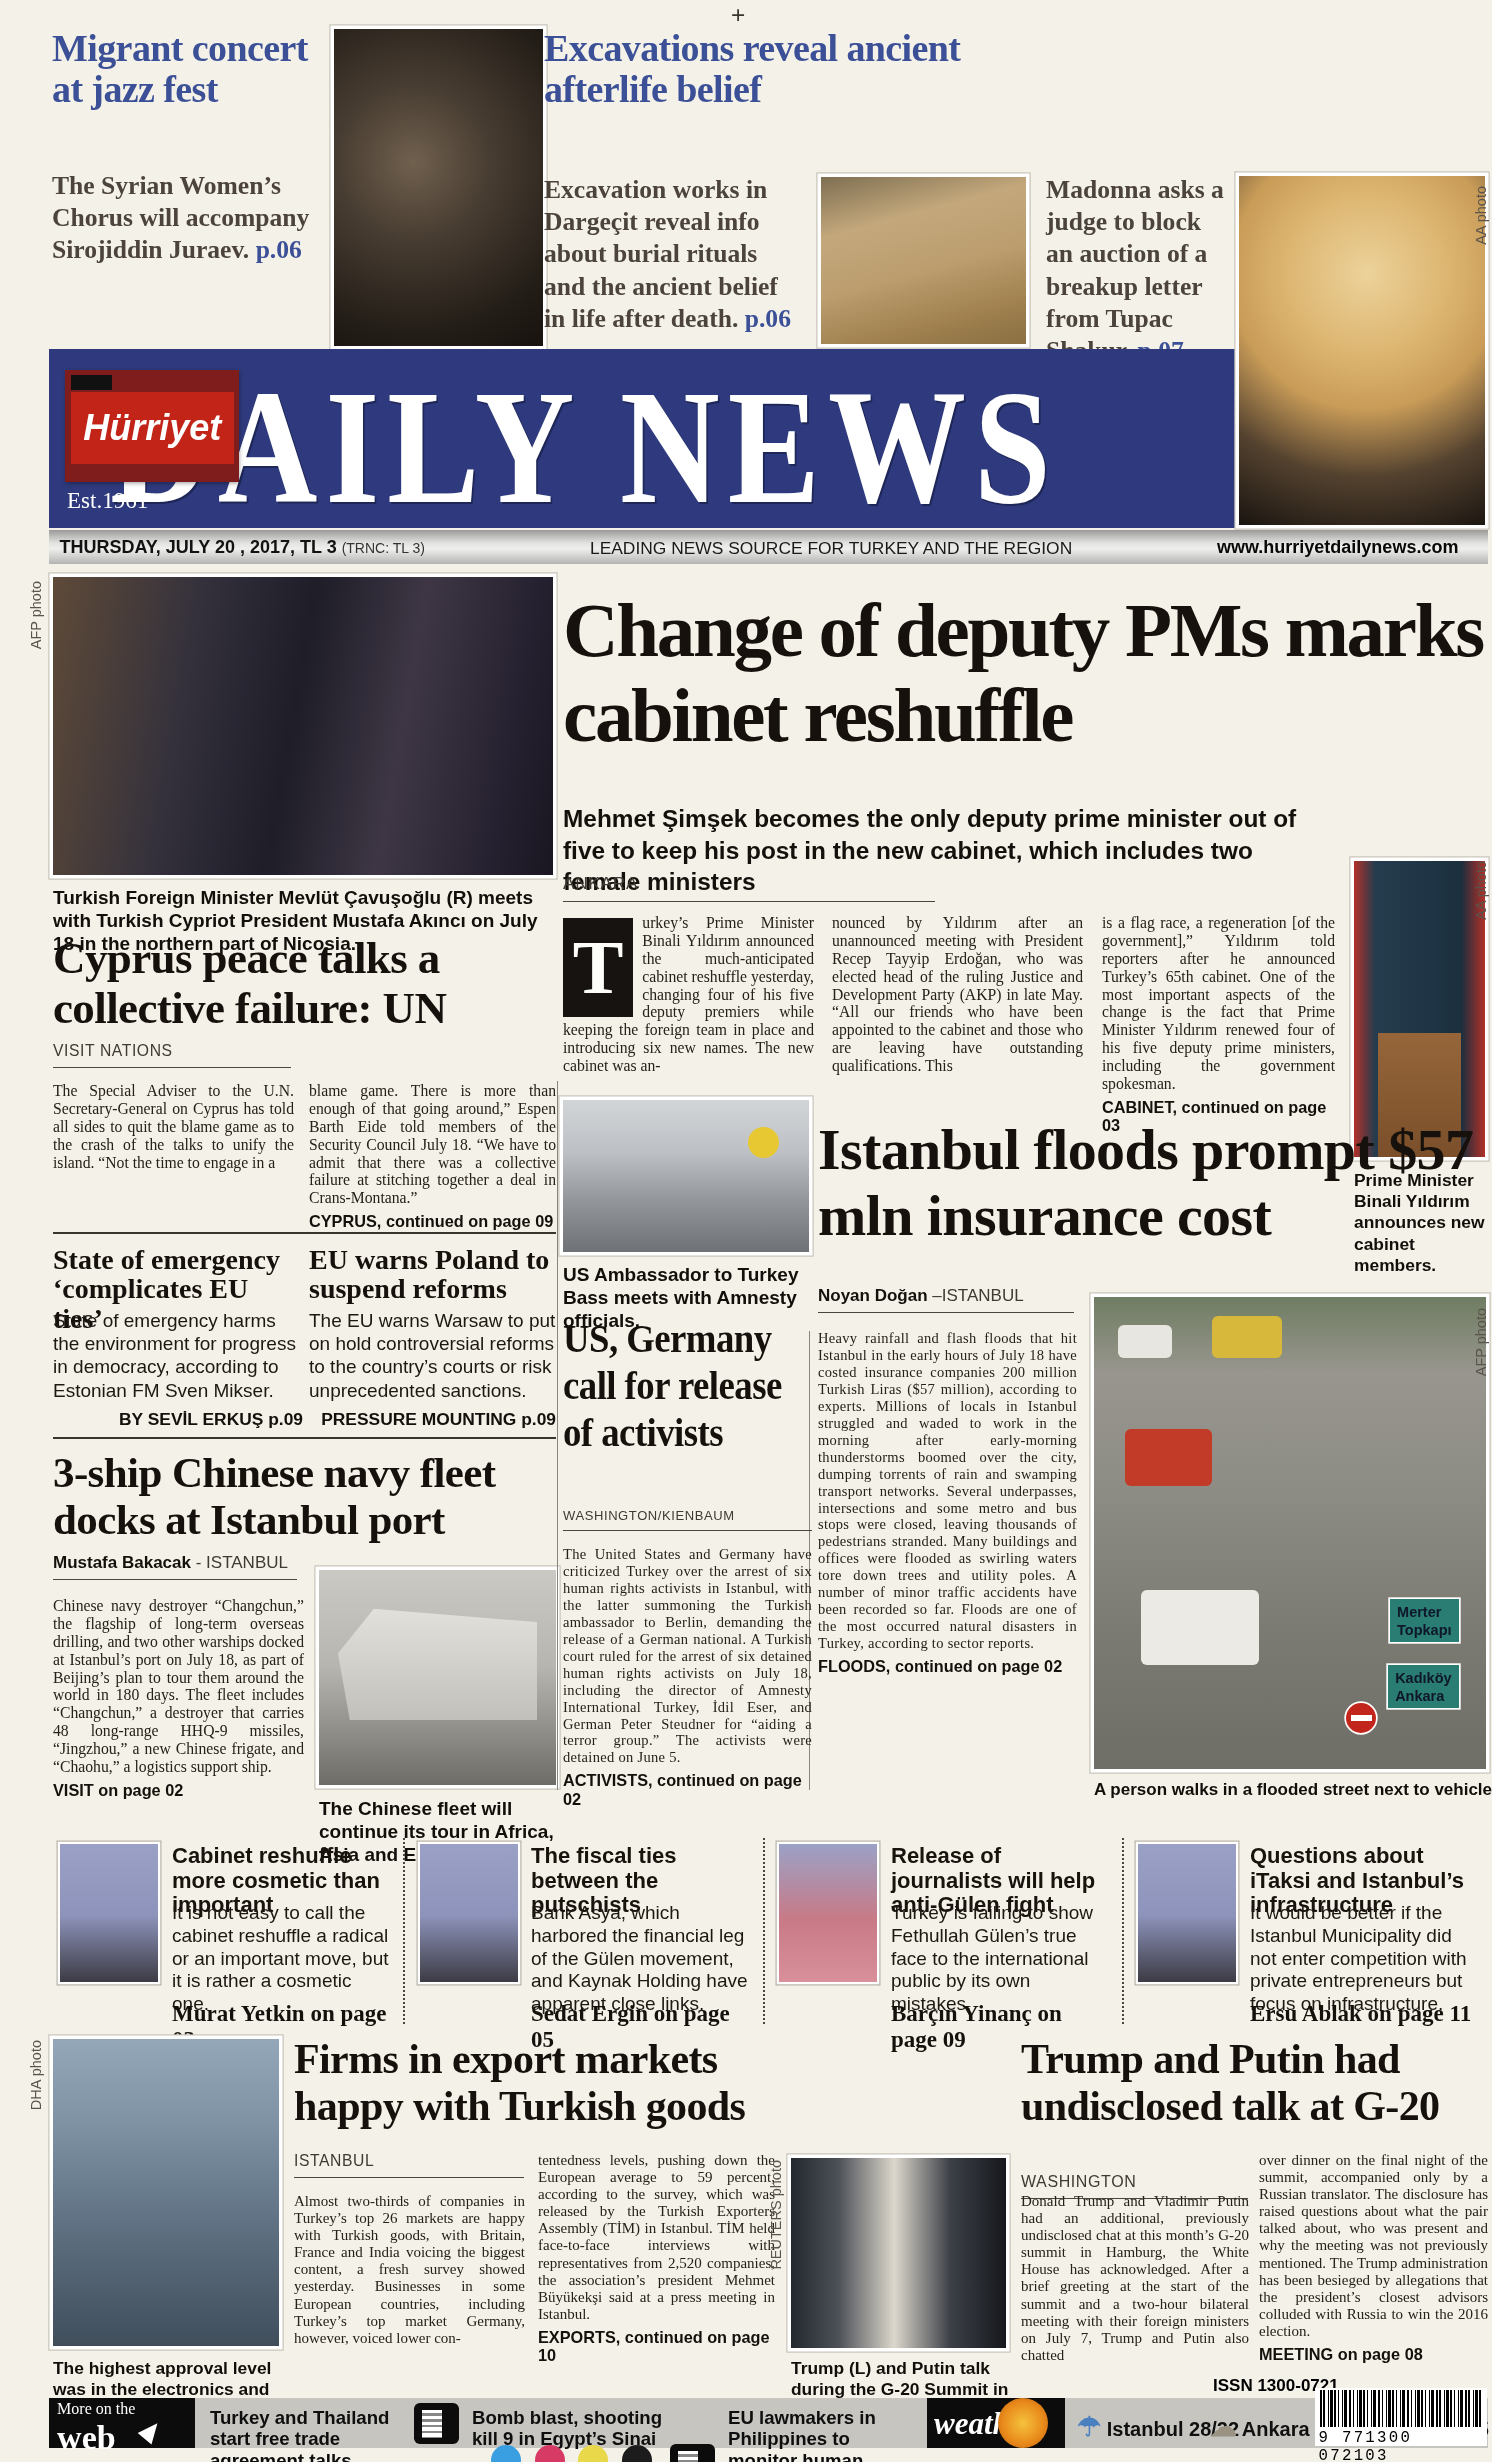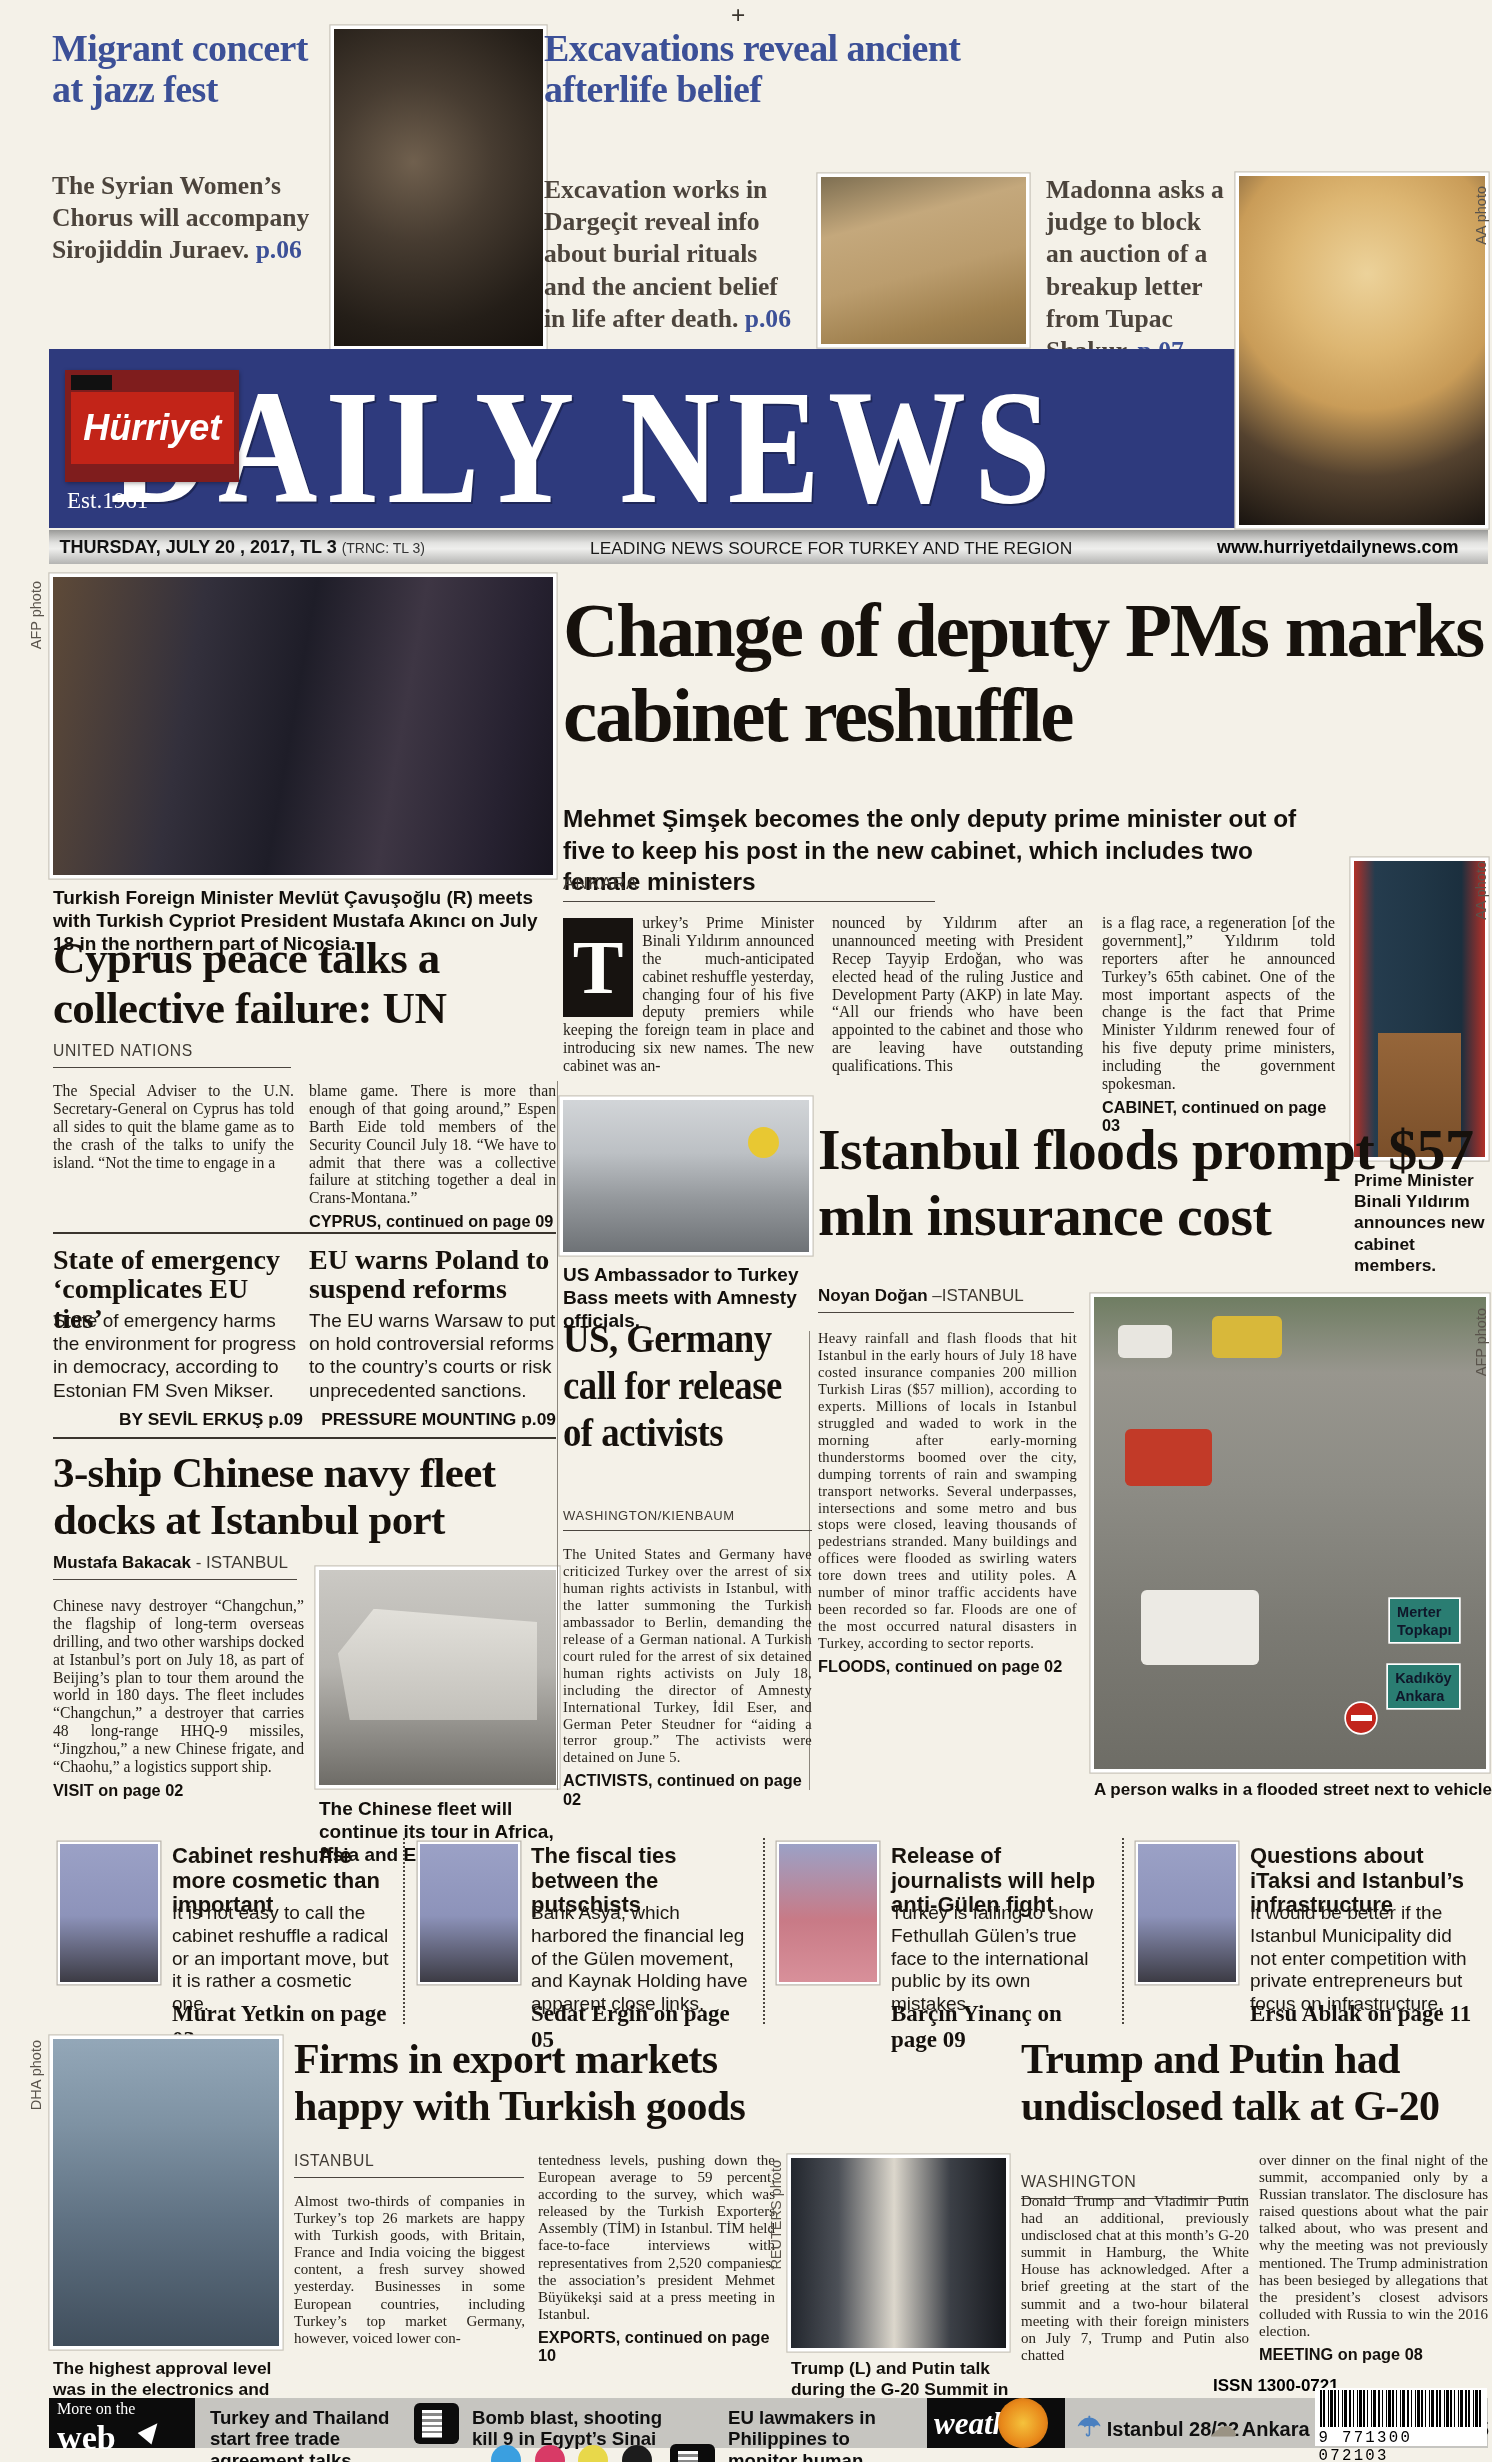--- a/index.html
+++ b/index.html
@@ -169,21 +169,21 @@
   <div class="abs bodytxt" style="left:1102px;top:914px;width:233px;">
     <span>is a flag race, a regeneration [of the government],” Yıldırım told reporters after he announced Turkey’s 65th cabinet. One of the most important aspects of the change is the fact that Prime Minister Yıldırım renewed four of his five deputy prime ministers, including the government spokesman.</span>
     <span class="cont">CABINET, continued on page 03</span>
   </div>
 
   <div class="abs photo" id="ph-yildirim" style="left:1354px;top:861px;width:131px;height:296px;"></div>
   <div class="abs vcredit" style="left:1473px;top:861px;">AA photo</div>
   <div class="abs caption" style="left:1354px;top:1170px;width:133px;font-size:17.4px;">Prime Minister Binali Yıldırım announces new cabinet members.</div>
 
   <div class="abs sec-head serif" style="left:53px;top:934px;width:506px;font-size:45px;line-height:1.1;">Cyprus peace talks a collective failure: UN</div>
-  <div class="abs kicker sans" style="left:53px;top:1042px;width:238px;font-size:15.7px;">UNITED NATIONS</div>
+  <div class="abs kicker sans" style="left:53px;top:1042px;width:238px;font-size:15.7px;">VISIT NATIONS</div>
   <div class="abs bodytxt" style="left:53px;top:1082px;width:241px;">The Special Adviser to the U.N. Secretary-General on Cyprus has told all sides to quit the blame game as to the crash of the talks to unify the island. “Not the time to engage in a</div>
   <div class="abs bodytxt" style="left:309px;top:1082px;width:247px;">
     <span>blame game. There is more than enough of that going around,” Espen Barth Eide told members of the Security Council July 18. “We have to admit that there was a collective failure at stitching together a deal in Crans-Montana.”</span>
     <span class="cont">CYPRUS, continued on page 09</span>
   </div>
 
   <div class="abs rule" style="left:53px;top:1232px;width:503px;"></div>
   <div class="abs brief-head serif" style="left:53px;top:1245px;width:250px;">State of emergency ‘complicates EU ties’</div>
   <div class="abs brief-txt" style="left:53px;top:1309px;width:250px;">State of emergency harms the environment for progress in democracy, according to Estonian FM Sven Mikser.</div>
   <div class="abs brief-by" style="left:53px;top:1409px;width:250px;text-align:right;">BY SEVİL ERKUŞ p.09</div>

